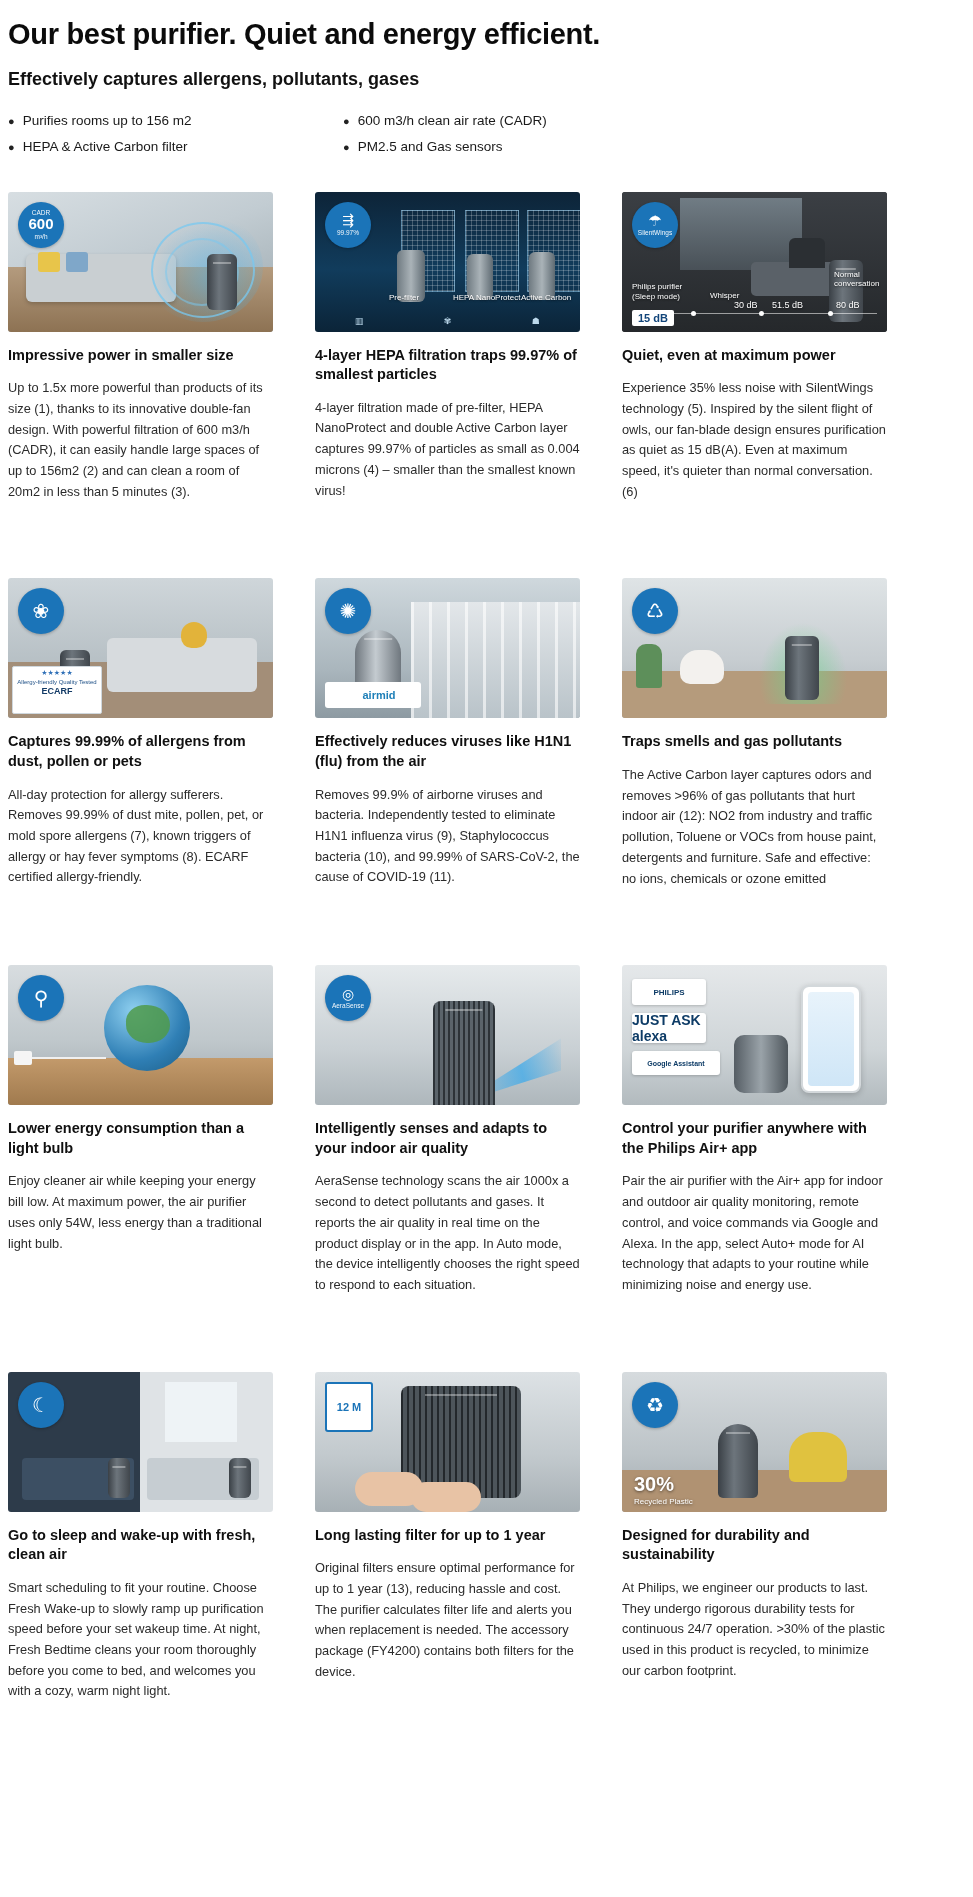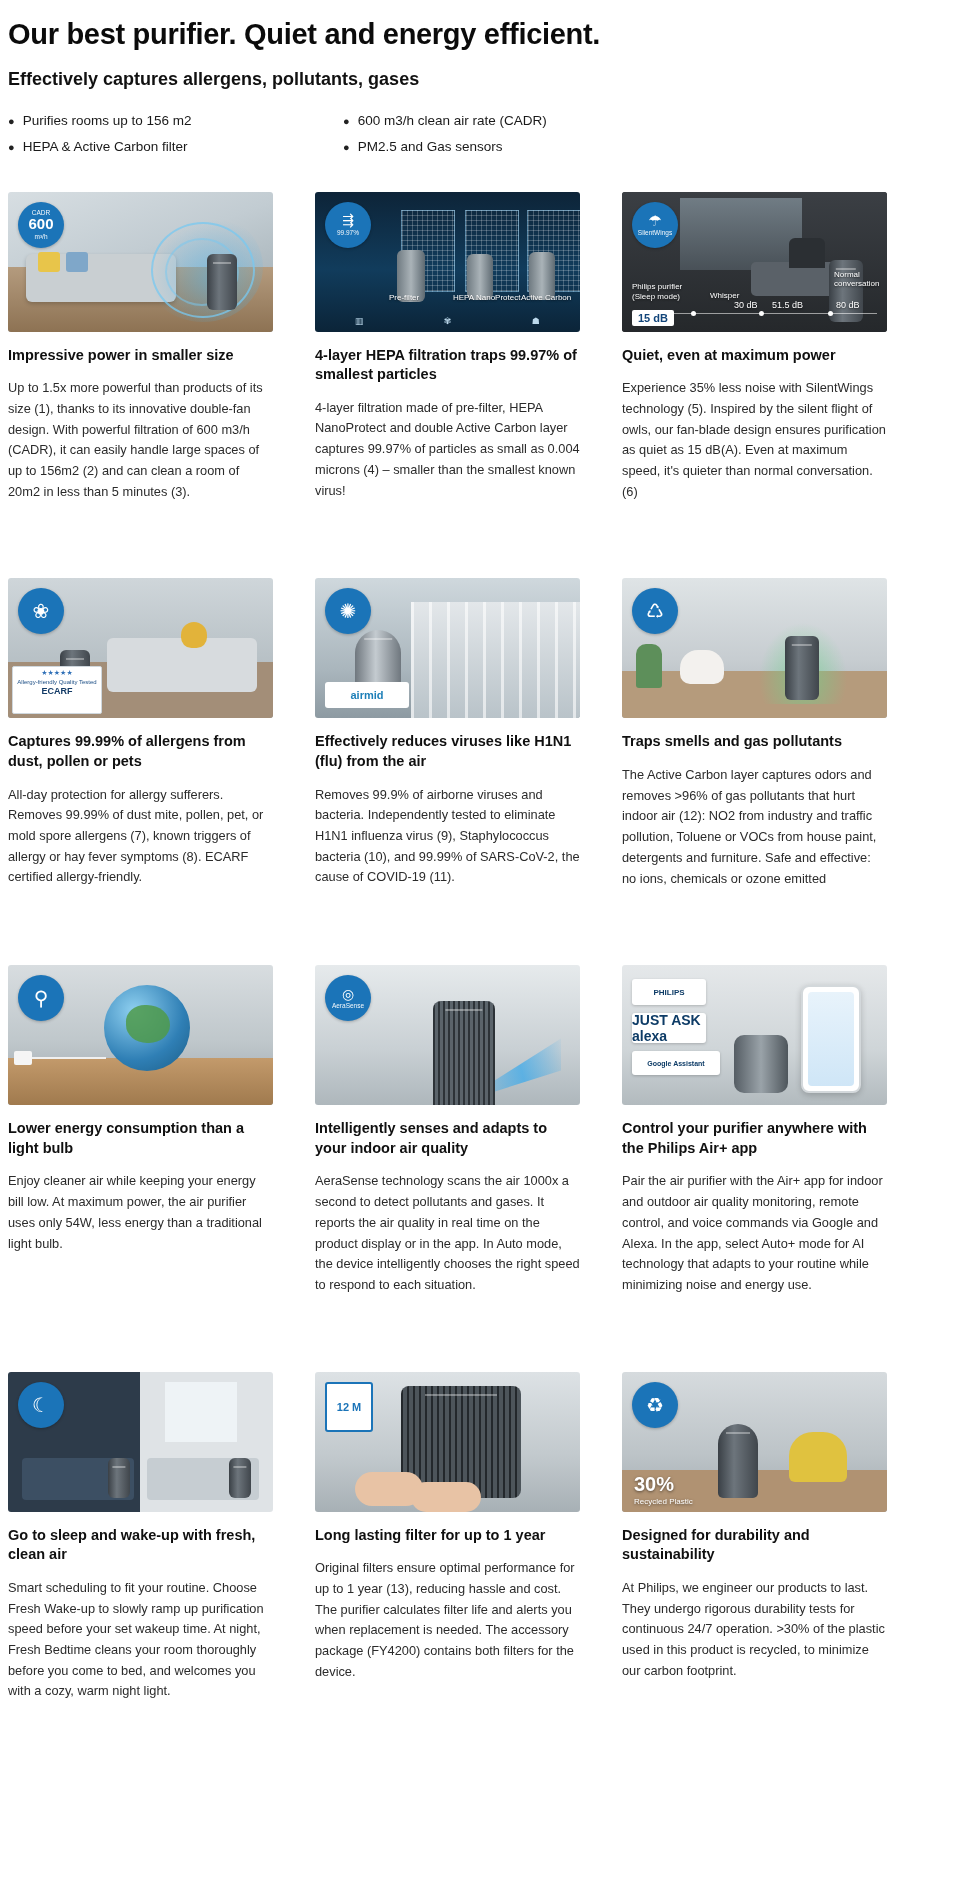--- a/index.html
+++ b/index.html
@@ -172,21 +172,21 @@
   .s4 .cert .e{font-size:9px;font-weight:bold;color:#123a66;text-align:center;}
 
   
   .s5 { background: linear-gradient(180deg,#cfd8dd,#aab6bd 65%,#8d9aa2); }
   .s5 .crib{position:absolute;left:96px;bottom:0;right:0;top:24px;background:linear-gradient(180deg,#e3e7ea,#b9c3c9);}
   .s5 .bars{position:absolute;left:96px;right:0;top:24px;bottom:0;
     background:repeating-linear-gradient(90deg,rgba(255,255,255,.6) 0 3px,transparent 3px 18px);}
   .s5 .dev{left:40px;bottom:18px;width:46px;height:70px;border-radius:23px 23px 6px 6px;
     background:linear-gradient(90deg,#6f777e,#c4cbd0 45%,#6f777e);}
   .s5 .airmid{position:absolute;left:10px;bottom:10px;width:84px;height:26px;background:#fff;border-radius:3px;
-    display:flex;align-items:center;justify-content:center;color:#1d7fb8;font-size:11px;font-weight:bold;}
+    display:flex;align-items:center;justify-content:center;color:#1d7fb8;font-size:11px;font-weight:bold;padding-left:12px;}
 
   
   .s6 { background: linear-gradient(180deg,#dfe4e6,#c6ccd0 60%,#a9b1b6); }
   .s6 .floor{position:absolute;left:0;right:0;bottom:0;height:34%;background:#b59b7c;}
   .s6 .dog{position:absolute;left:58px;bottom:34px;width:44px;height:34px;background:#f3f1ee;border-radius:18px 18px 10px 10px;}
   .s6 .dev{right:68px;bottom:18px;width:34px;height:64px;}
   .s6 .green{position:absolute;right:36px;bottom:14px;width:96px;height:86px;
     background:radial-gradient(ellipse at 50% 70%, rgba(110,210,140,.65), rgba(110,210,140,0) 65%);}
   .s6 .plant{position:absolute;left:14px;bottom:30px;width:26px;height:44px;background:#5d8f5a;border-radius:10px 10px 3px 3px;}
 

